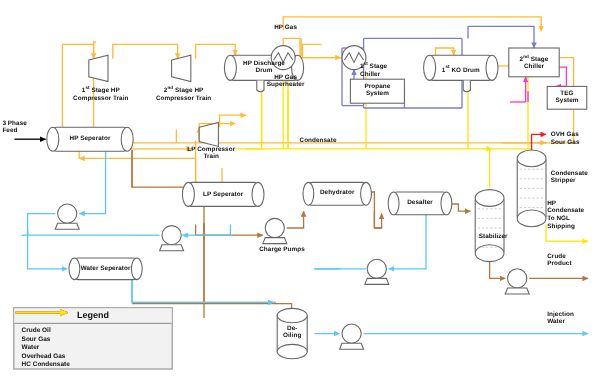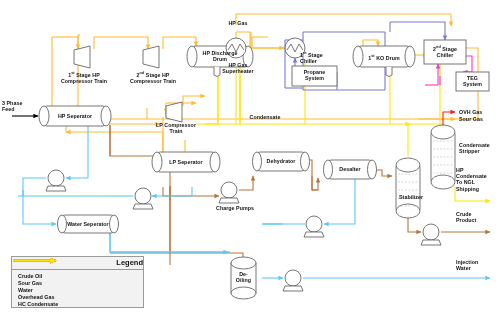--- a/index.html
+++ b/index.html
@@ -3,21 +3,21 @@
 <meta charset="utf-8">
 <style>
   html,body{margin:0;padding:0;background:#ffffff;}
   body{font-family:"Liberation Sans",sans-serif;}
   #stage{position:relative;width:500px;height:316px;background:#ffffff;overflow:hidden;}
   #stage svg{position:absolute;left:0;top:0;}
   .lbl{position:absolute;font-size:5.3px;line-height:6.2px;color:#111;text-align:center;font-weight:bold;
        letter-spacing:0.05px;white-space:nowrap;}
   .legend-box{position:absolute;left:11px;top:256px;width:133px;height:52px;background:#f2f2f2;
               border:1px solid #9a9a9a;box-sizing:border-box;}
-  .legend-title{height:12px;line-height:12px;text-align:right;font-size:7.5px;font-weight:bold;
+  .legend-title{height:12px;line-height:12px;text-align:center;font-size:7.5px;font-weight:bold;
                 color:#111;border-bottom:1px solid #9a9a9a;background:#f2f2f2;}
   .legend-rows{padding:2px 0 0 3px;}
   .legend-row{display:flex;align-items:center;height:7.2px;}
   .legend-swatch{width:52px;height:7px;flex:0 0 52px;}
   .legend-text{font-size:5.4px;color:#111;font-weight:bold;margin-left:3px;white-space:nowrap;}
 </style>
 </head>
 <body>
 
 <div id="stage">

